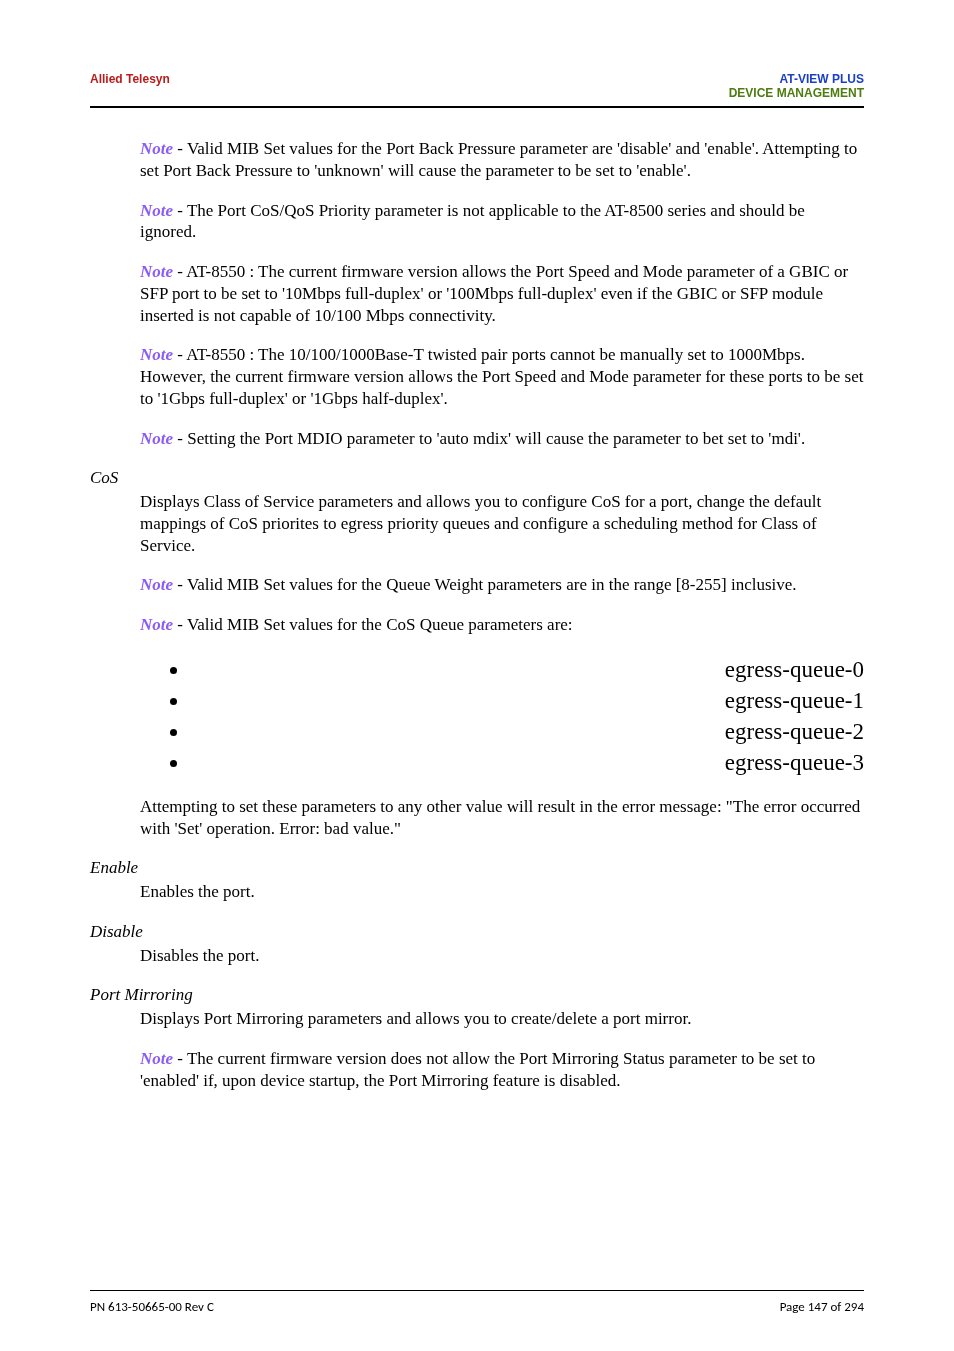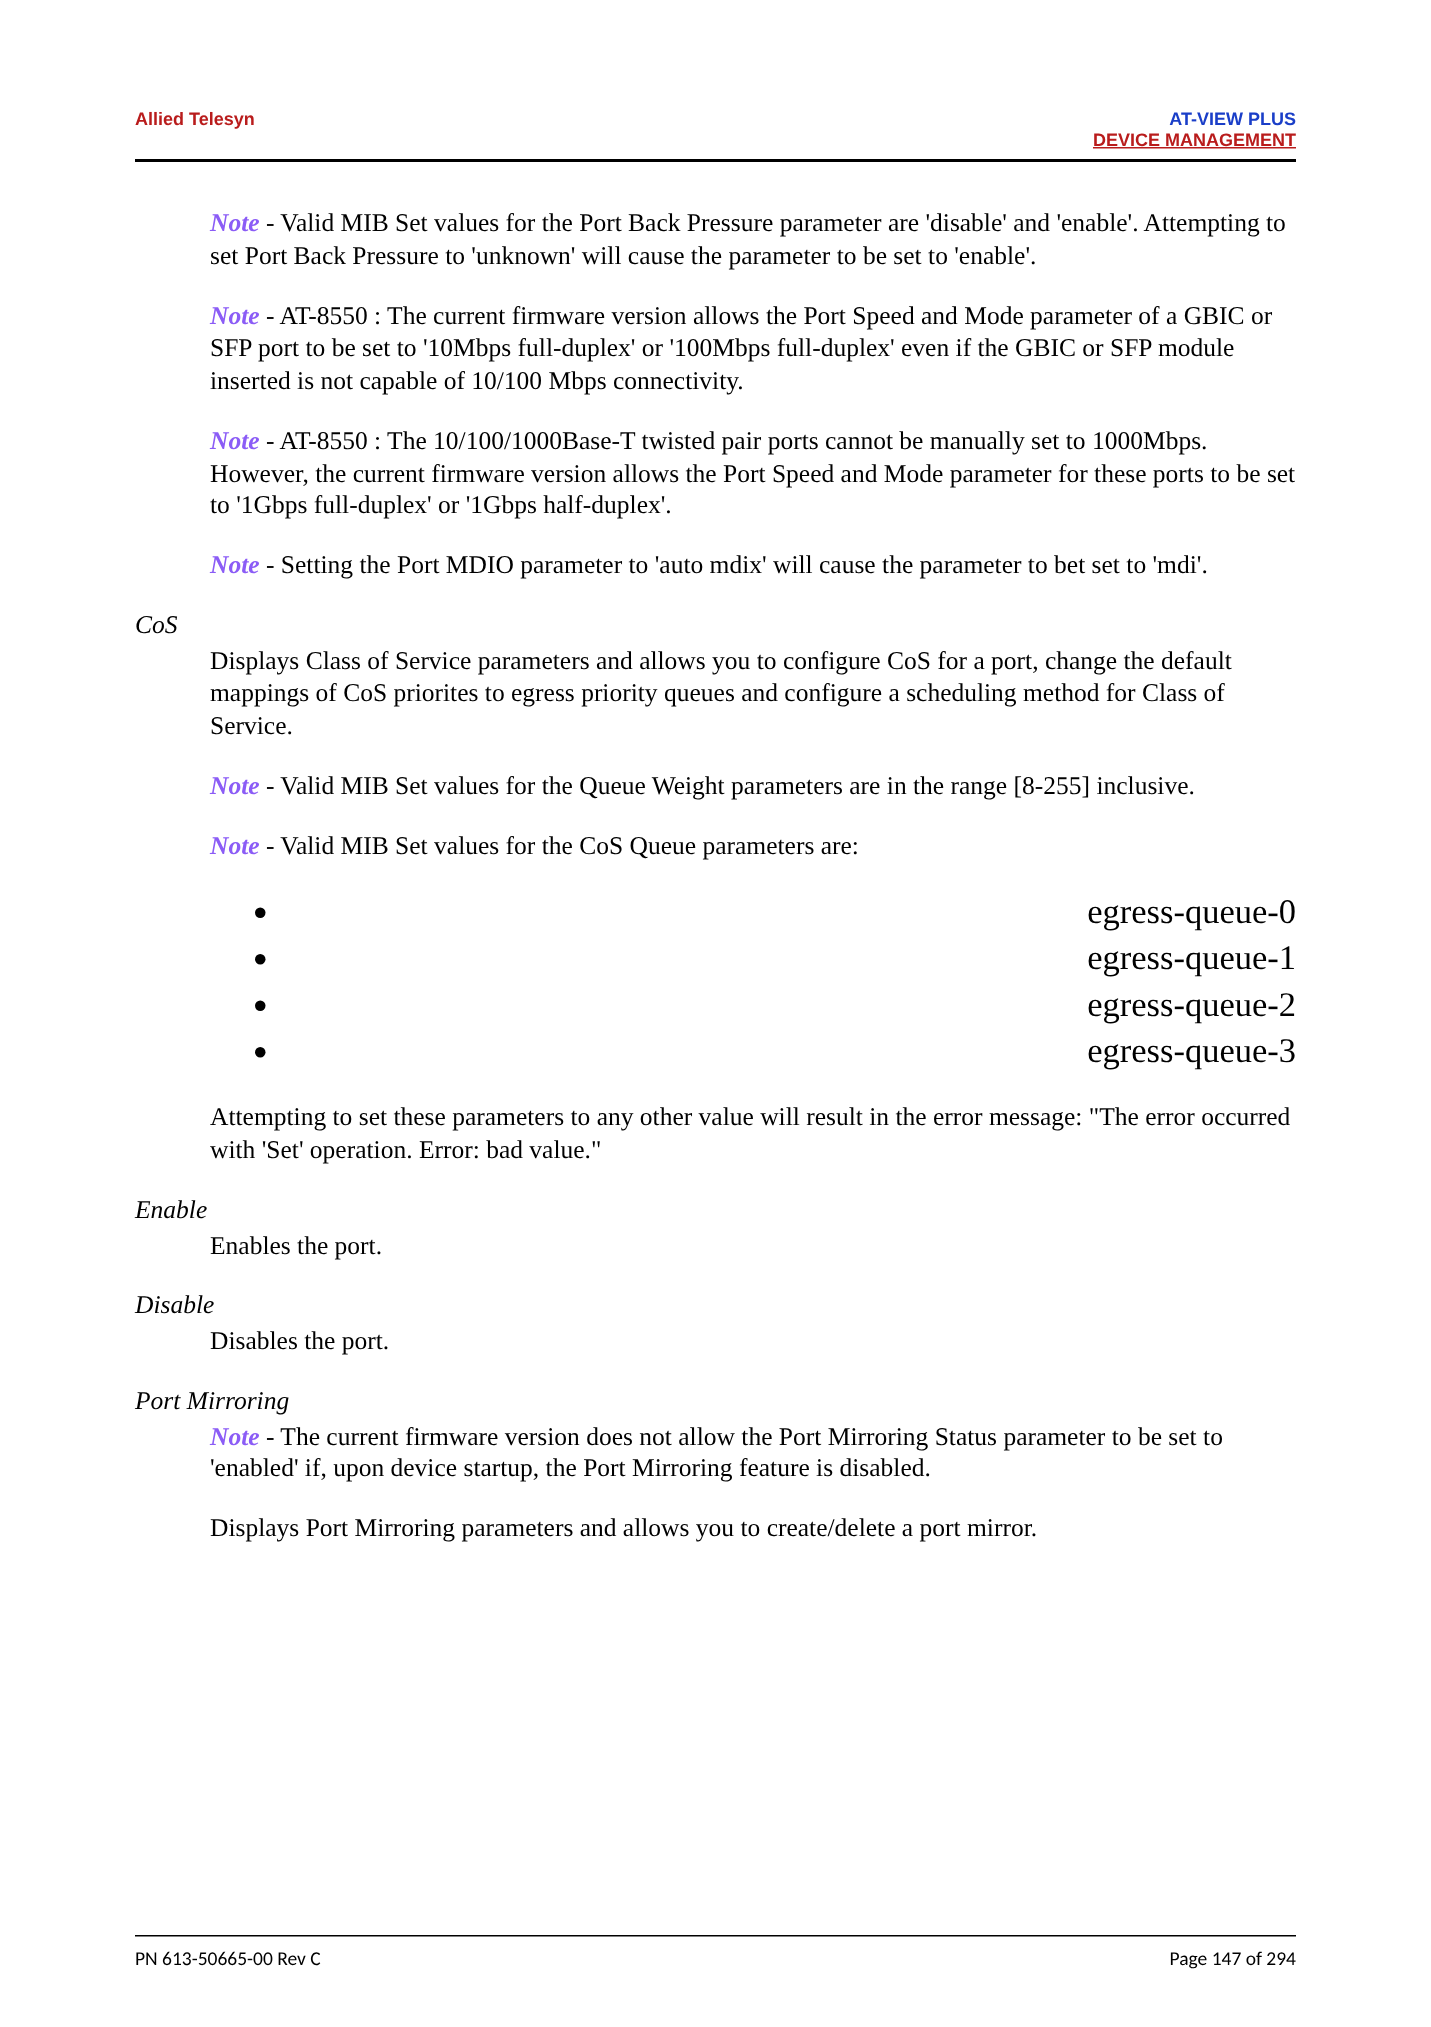--- a/index.html
+++ b/index.html
@@ -21,21 +21,21 @@
     font-family: Verdana, Arial, sans-serif;
     font-size: 12px;
     font-weight: bold;
     padding-bottom: 6px;
     border-bottom: 2px solid #000;
     margin-bottom: 30px;
   }
   .header .left { color: #b91c1c; }
   .header .right { text-align: right; }
   .header .right .line1 { color: #1a3ec8; }
-  .header .right .line2 { color: #b91c1c; text-decoration: underline; }
+  .header .right .line2 { color: #4d7c0f; }
   .body-text {
     font-size: 17px;
     line-height: 1.28;
   }
   .blk { margin-bottom: 18px; }
   .indent1 { margin-left: 50px; }
   .note-label { font-style: italic; font-weight: bold; color: #8b5cf6; }
   .heading-italic { font-style: italic; font-size: 17px; margin-top: 4px; margin-bottom: 2px; }
   ul.bullets {
     margin-left: 82px;
@@ -74,20 +74,23 @@
       <div class="line2">DEVICE MANAGEMENT</div>
     </div>
   </div>
 
   <div class="body-text">
 
     <div class="blk indent1">
       <span class="note-label">Note</span><span> - Valid MIB Set values for the Port Back Pressure parameter are 'disable' and 'enable'. Attempting to set Port Back Pressure to 'unknown' will cause the parameter to be set to 'enable'.</span>
     </div>
 
+    <div class="blk indent1">
+      <span class="note-label">Note</span><span> - The Port CoS/QoS Priority parameter is not applicable to the AT-8500 series and should be ignored.</span>
+    </div>
 
     <div class="blk indent1">
       <span class="note-label">Note</span><span> - AT-8550 : The current firmware version allows the Port Speed and Mode parameter of a GBIC or SFP port to be set to '10Mbps full-duplex' or '100Mbps full-duplex' even if the GBIC or SFP module inserted is not capable of 10/100 Mbps connectivity.</span>
     </div>
 
     <div class="blk indent1">
       <span class="note-label">Note</span><span> - AT-8550 : The 10/100/1000Base-T twisted pair ports cannot be manually set to 1000Mbps. However, the current firmware version allows the Port Speed and Mode parameter for these ports to be set to '1Gbps full-duplex' or '1Gbps half-duplex'.</span>
     </div>
 
     <div class="blk indent1">
@@ -114,25 +117,25 @@
 
     <div class="blk indent1">Attempting to set these parameters to any other value will result in the error message: "The error occurred with 'Set' operation. Error: bad value."</div>
 
     <div class="heading-italic">Enable</div>
     <div class="blk indent1">Enables the port.</div>
 
     <div class="heading-italic">Disable</div>
     <div class="blk indent1">Disables the port.</div>
 
     <div class="heading-italic">Port Mirroring</div>
+    <div class="blk indent1">Displays Port Mirroring parameters and allows you to create/delete a port mirror.</div>
+
     <div class="blk indent1">
       <span class="note-label">Note</span><span> - The current firmware version does not allow the Port Mirroring Status parameter to be set to 'enabled' if, upon device startup, the Port Mirroring feature is disabled.</span>
     </div>
-
-    <div class="blk indent1">Displays Port Mirroring parameters and allows you to create/delete a port mirror.</div>
 
   </div>
 
 </div>
 
 <div class="footer">
   <div>PN 613-50665-00 Rev C</div>
   <div>Page 147 of 294</div>
 </div>
 

